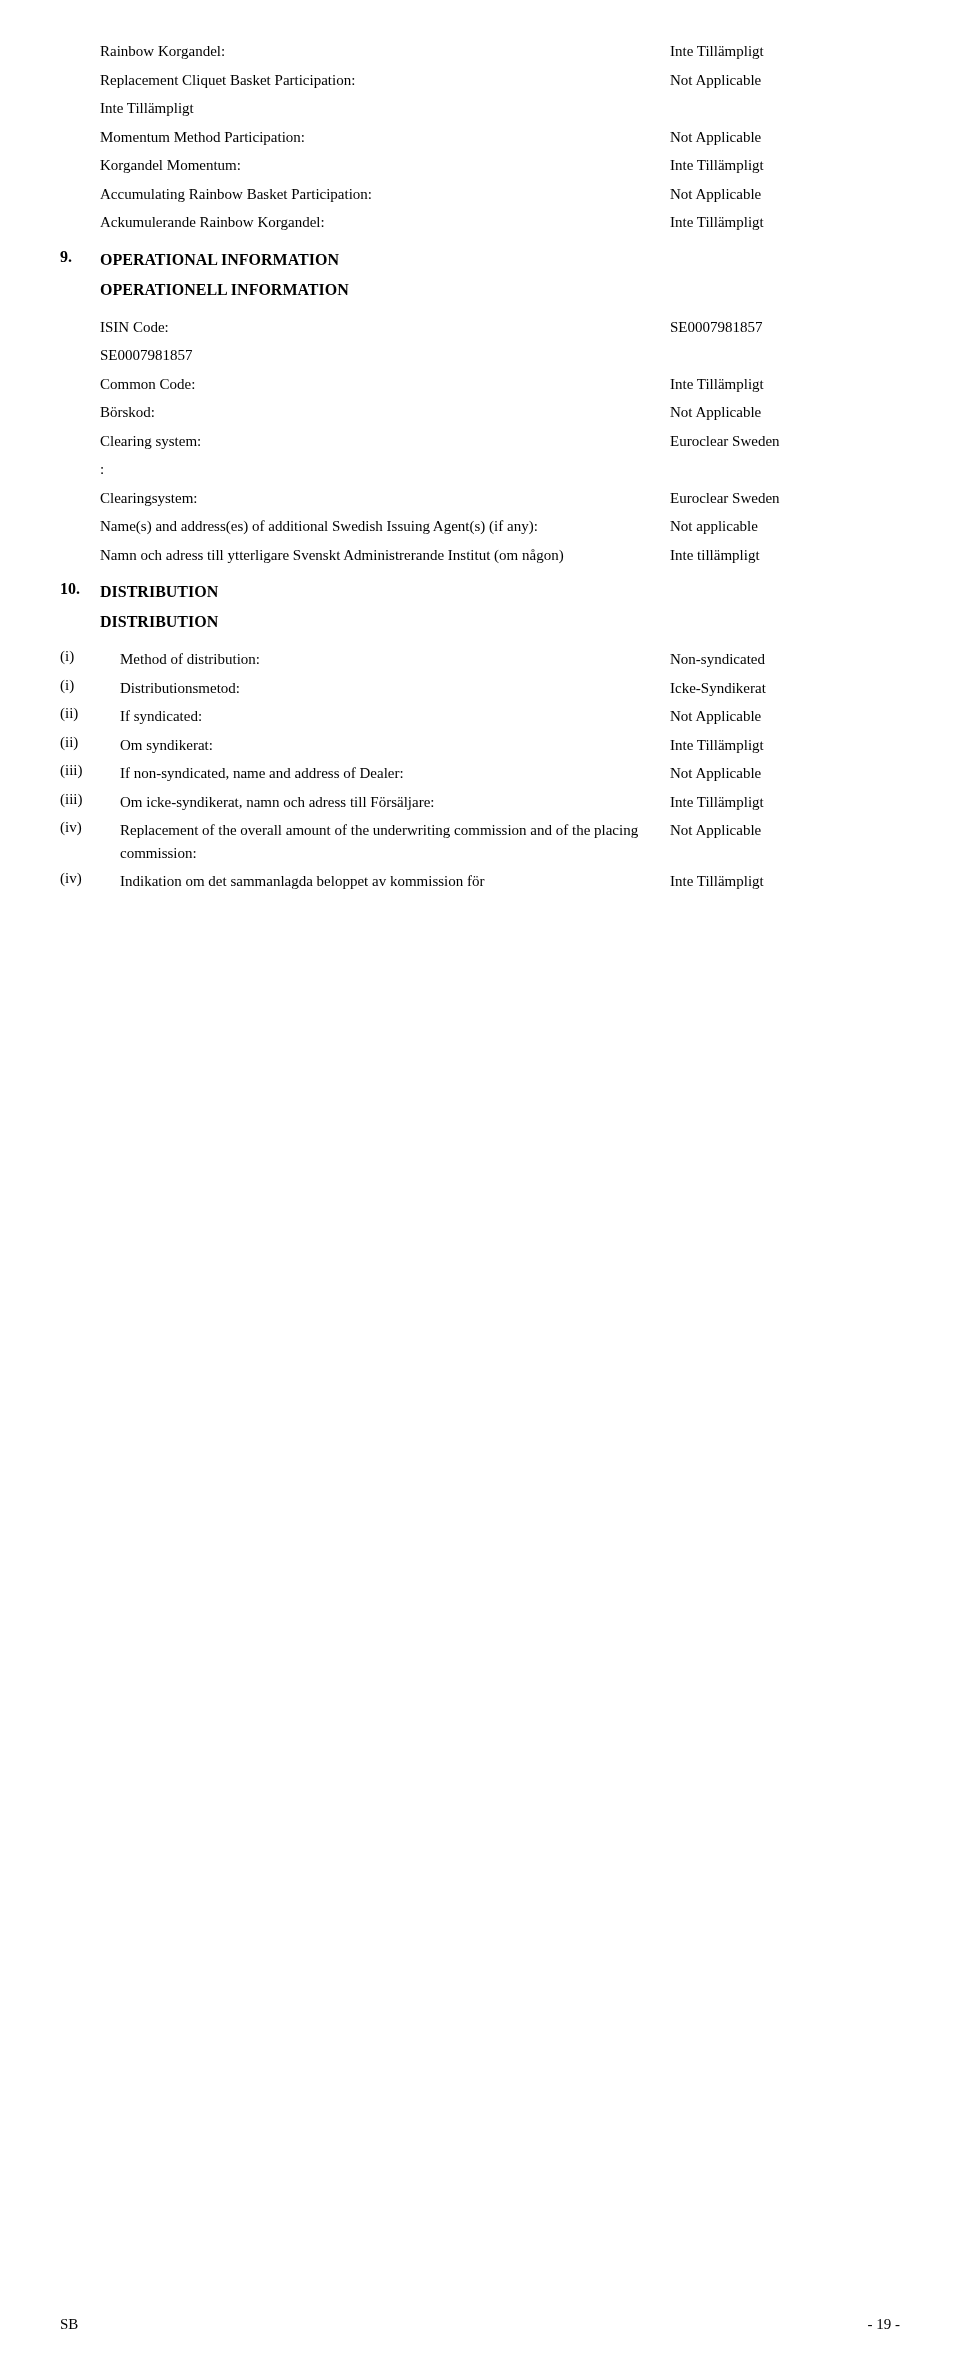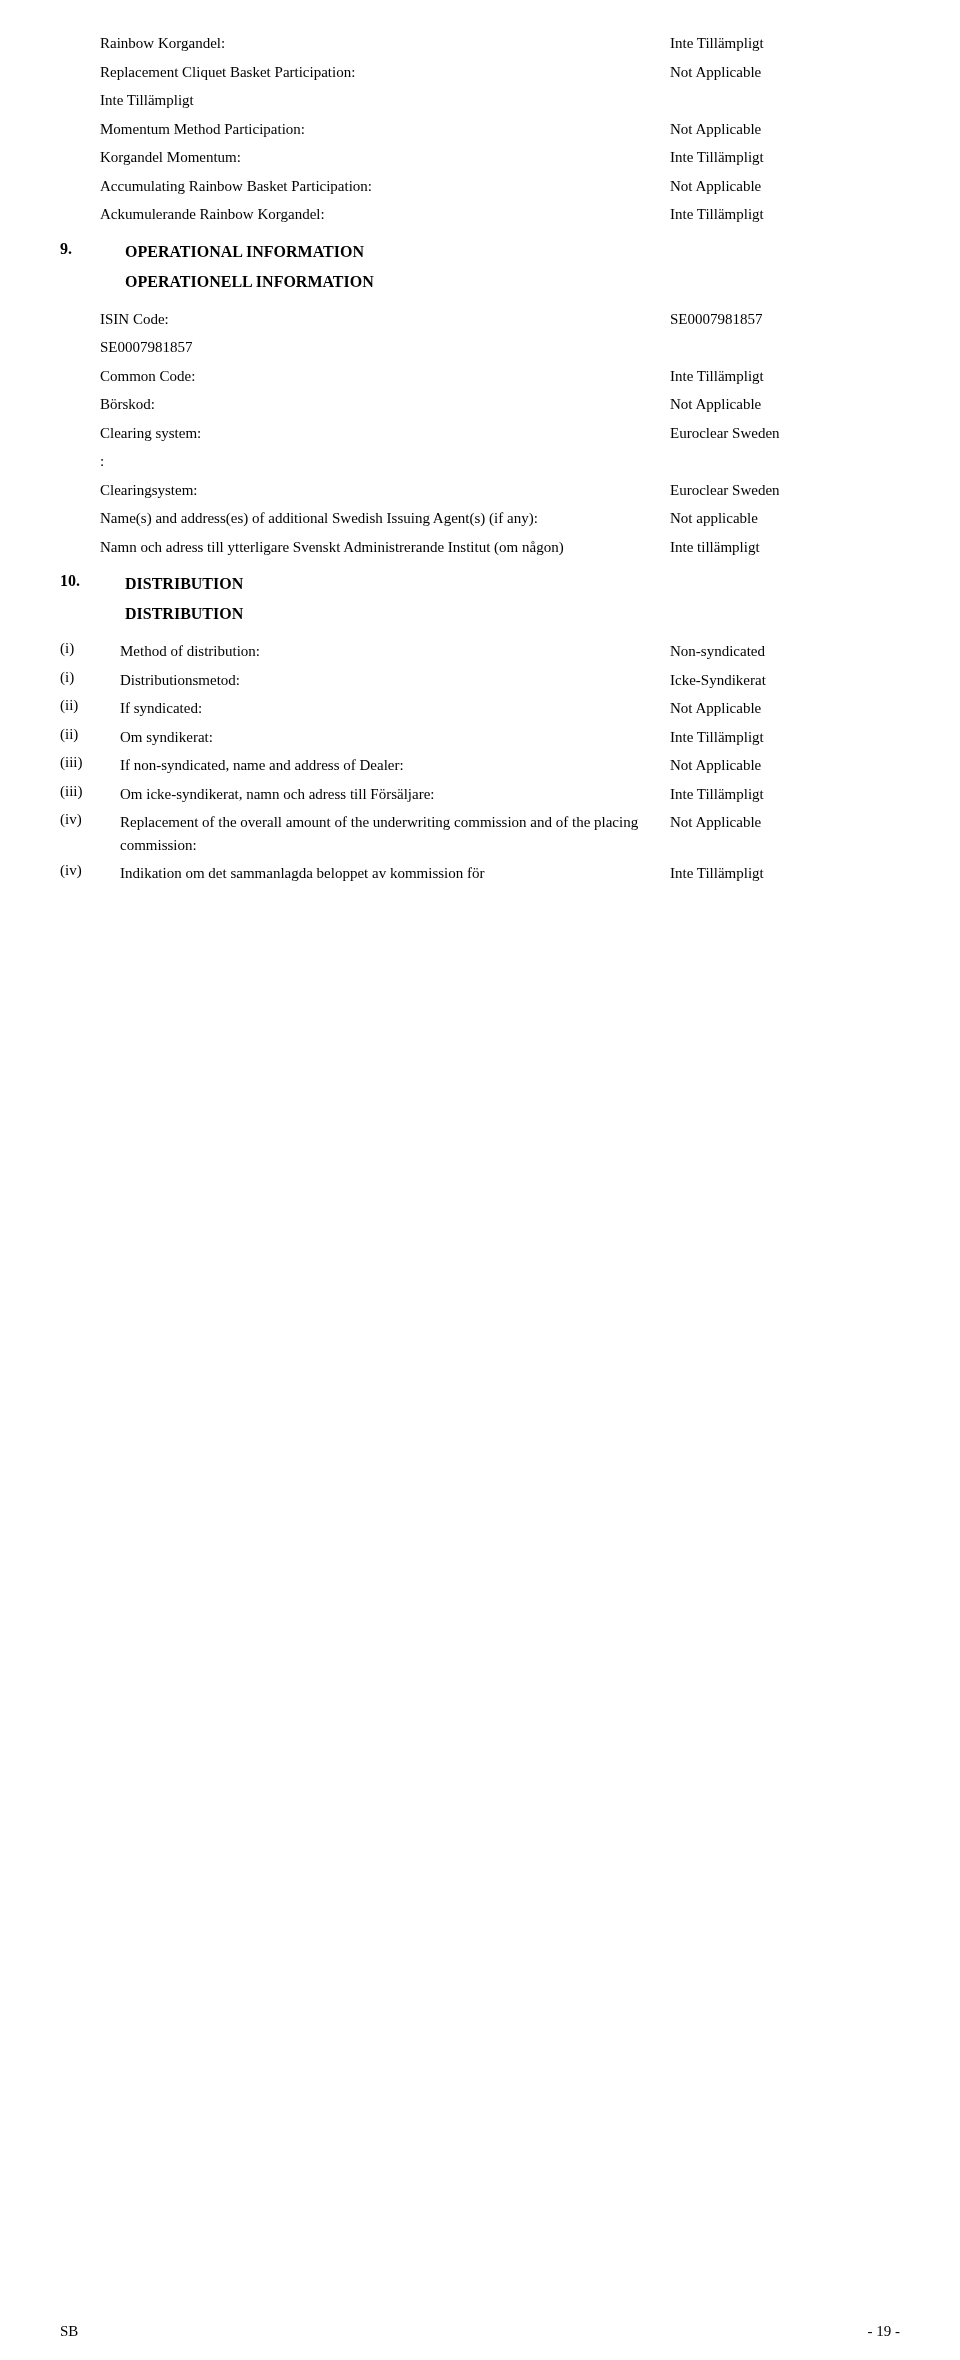--- a/index.html
+++ b/index.html
@@ -10,21 +10,21 @@
     body {
       width: 960px;
       min-height: 2360px;
       background: #ffffff;
       font-family: 'Times New Roman', Times, serif;
       font-size: 15px;
       color: #000000;
       position: relative;
     }
     .page-container {
-      padding: 32px 60px 80px 60px;
+      padding: 40px 60px 80px 60px;
     }
     .row {
       display: flex;
       width: 100%;
       margin-bottom: 6px;
       align-items: flex-start;
     }
     .row-number {
       width: 40px;
       flex-shrink: 0;
@@ -44,28 +44,27 @@
     }
     .section-number {
       width: 40px;
       flex-shrink: 0;
       font-weight: bold;
       font-size: 16px;
     }
     .section-title {
       font-weight: bold;
       font-size: 16px;
-      margin-left: 25px;
     }
     .spacer {
       height: 8px;
     }
     .footer {
       position: absolute;
-      bottom: 20px;
+      bottom: 27px;
       left: 0;
       right: 0;
       display: flex;
       justify-content: space-between;
       padding: 0 60px;
       font-size: 15px;
     }
     .indent-col {
       width: 60px;
       flex-shrink: 0;

